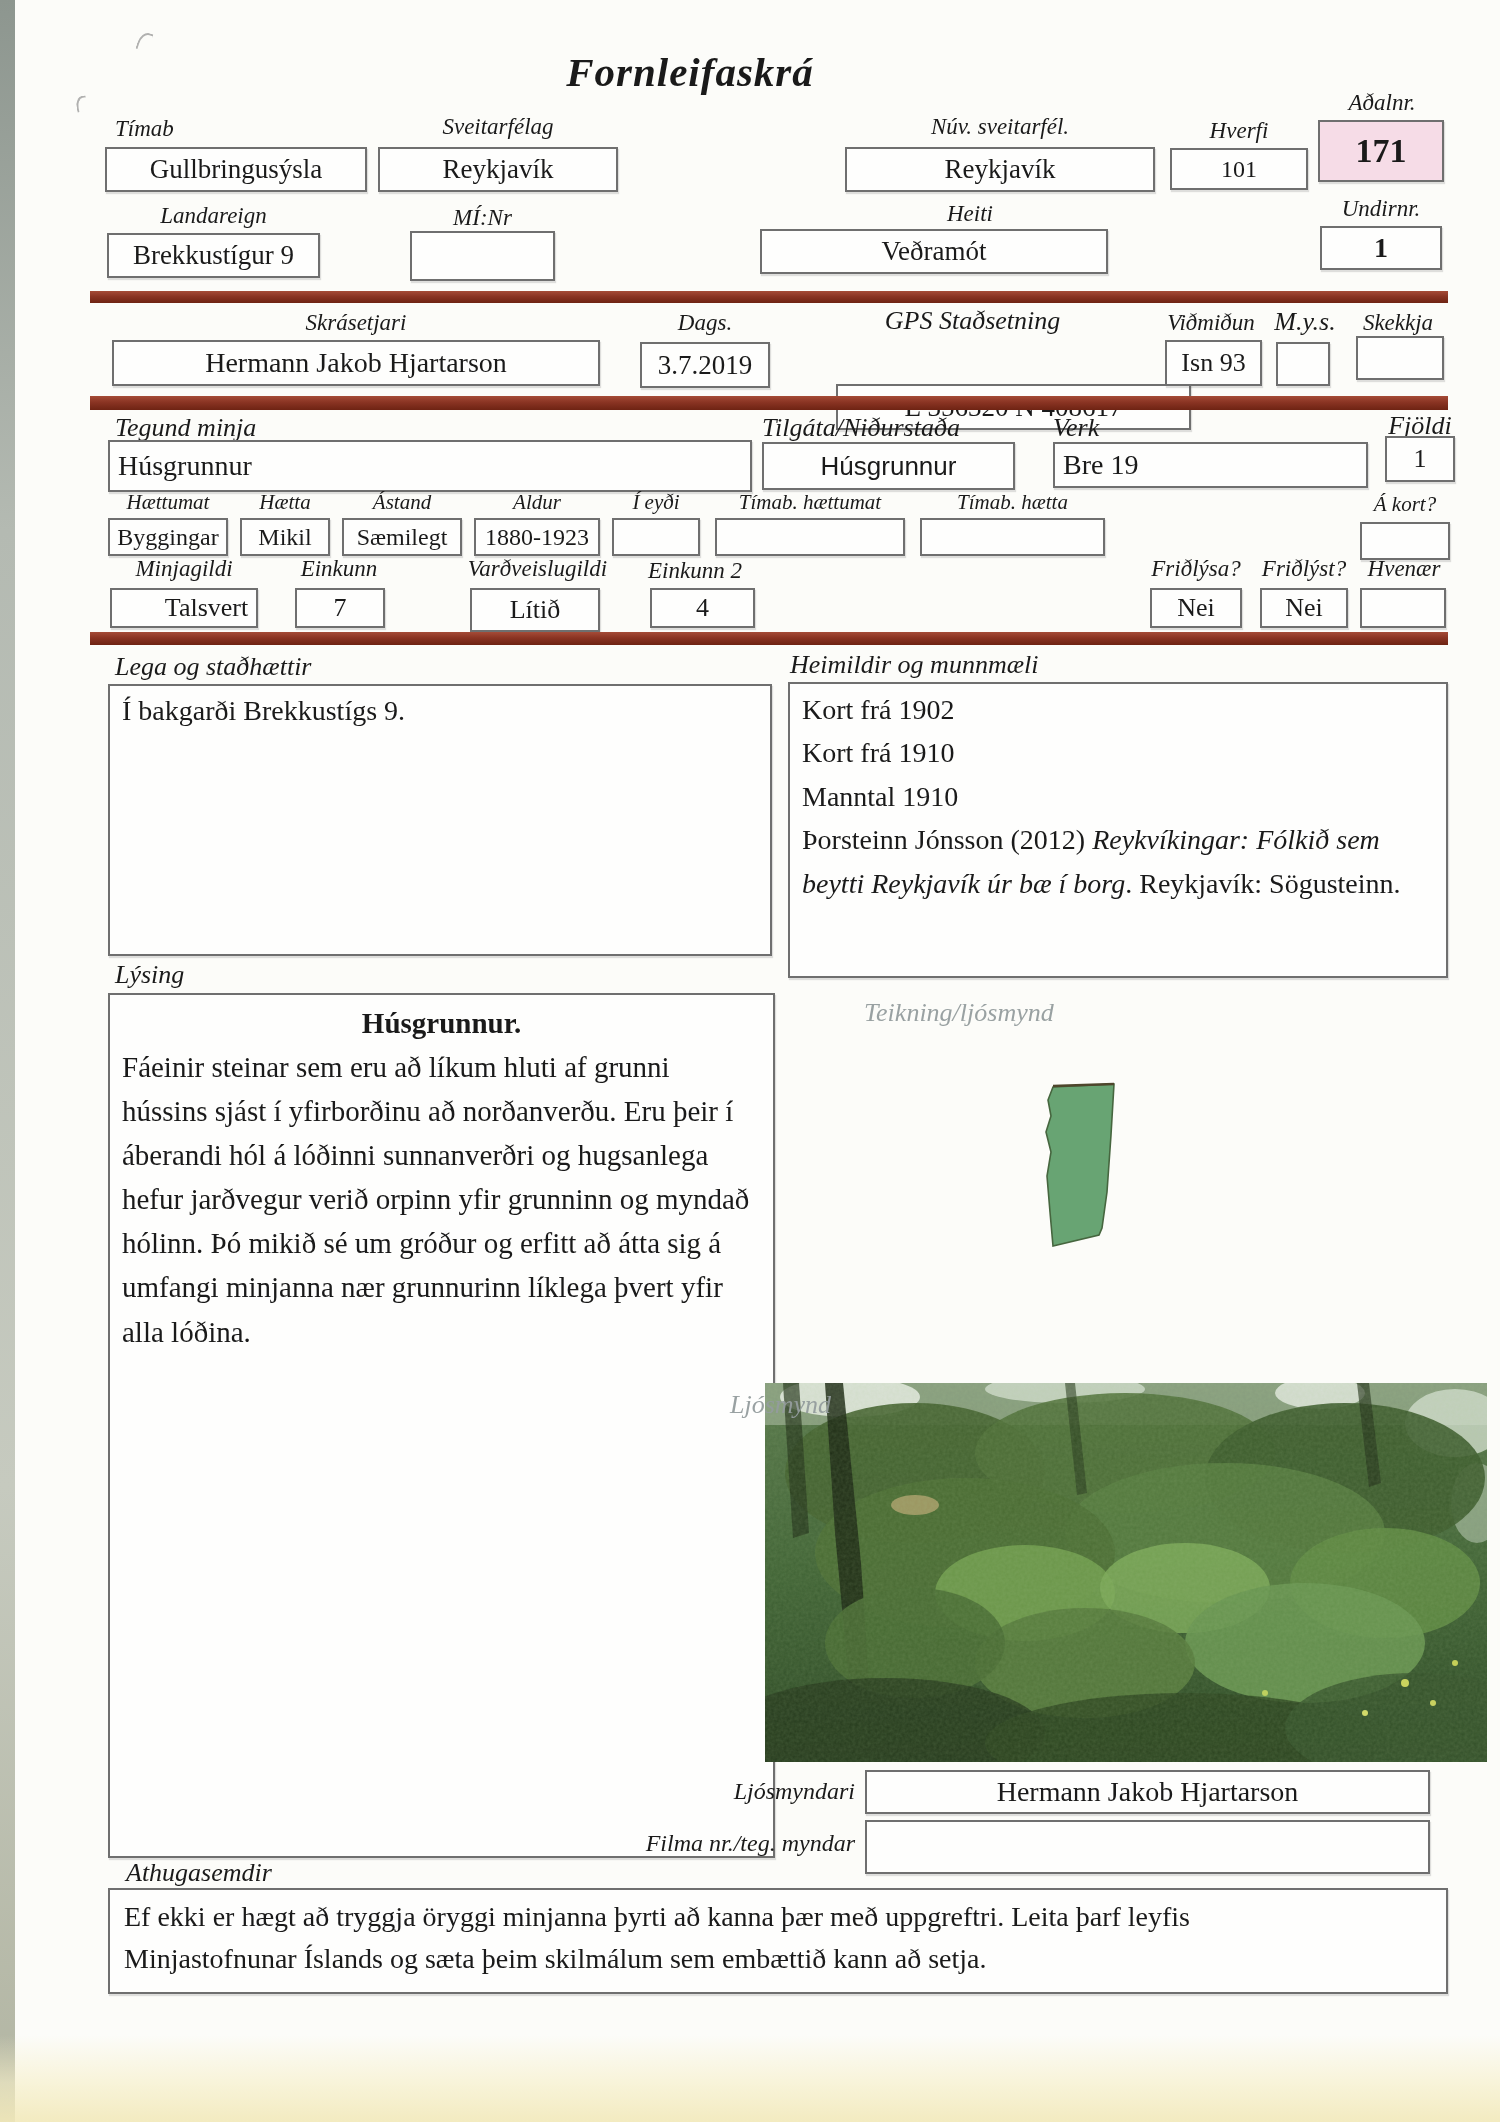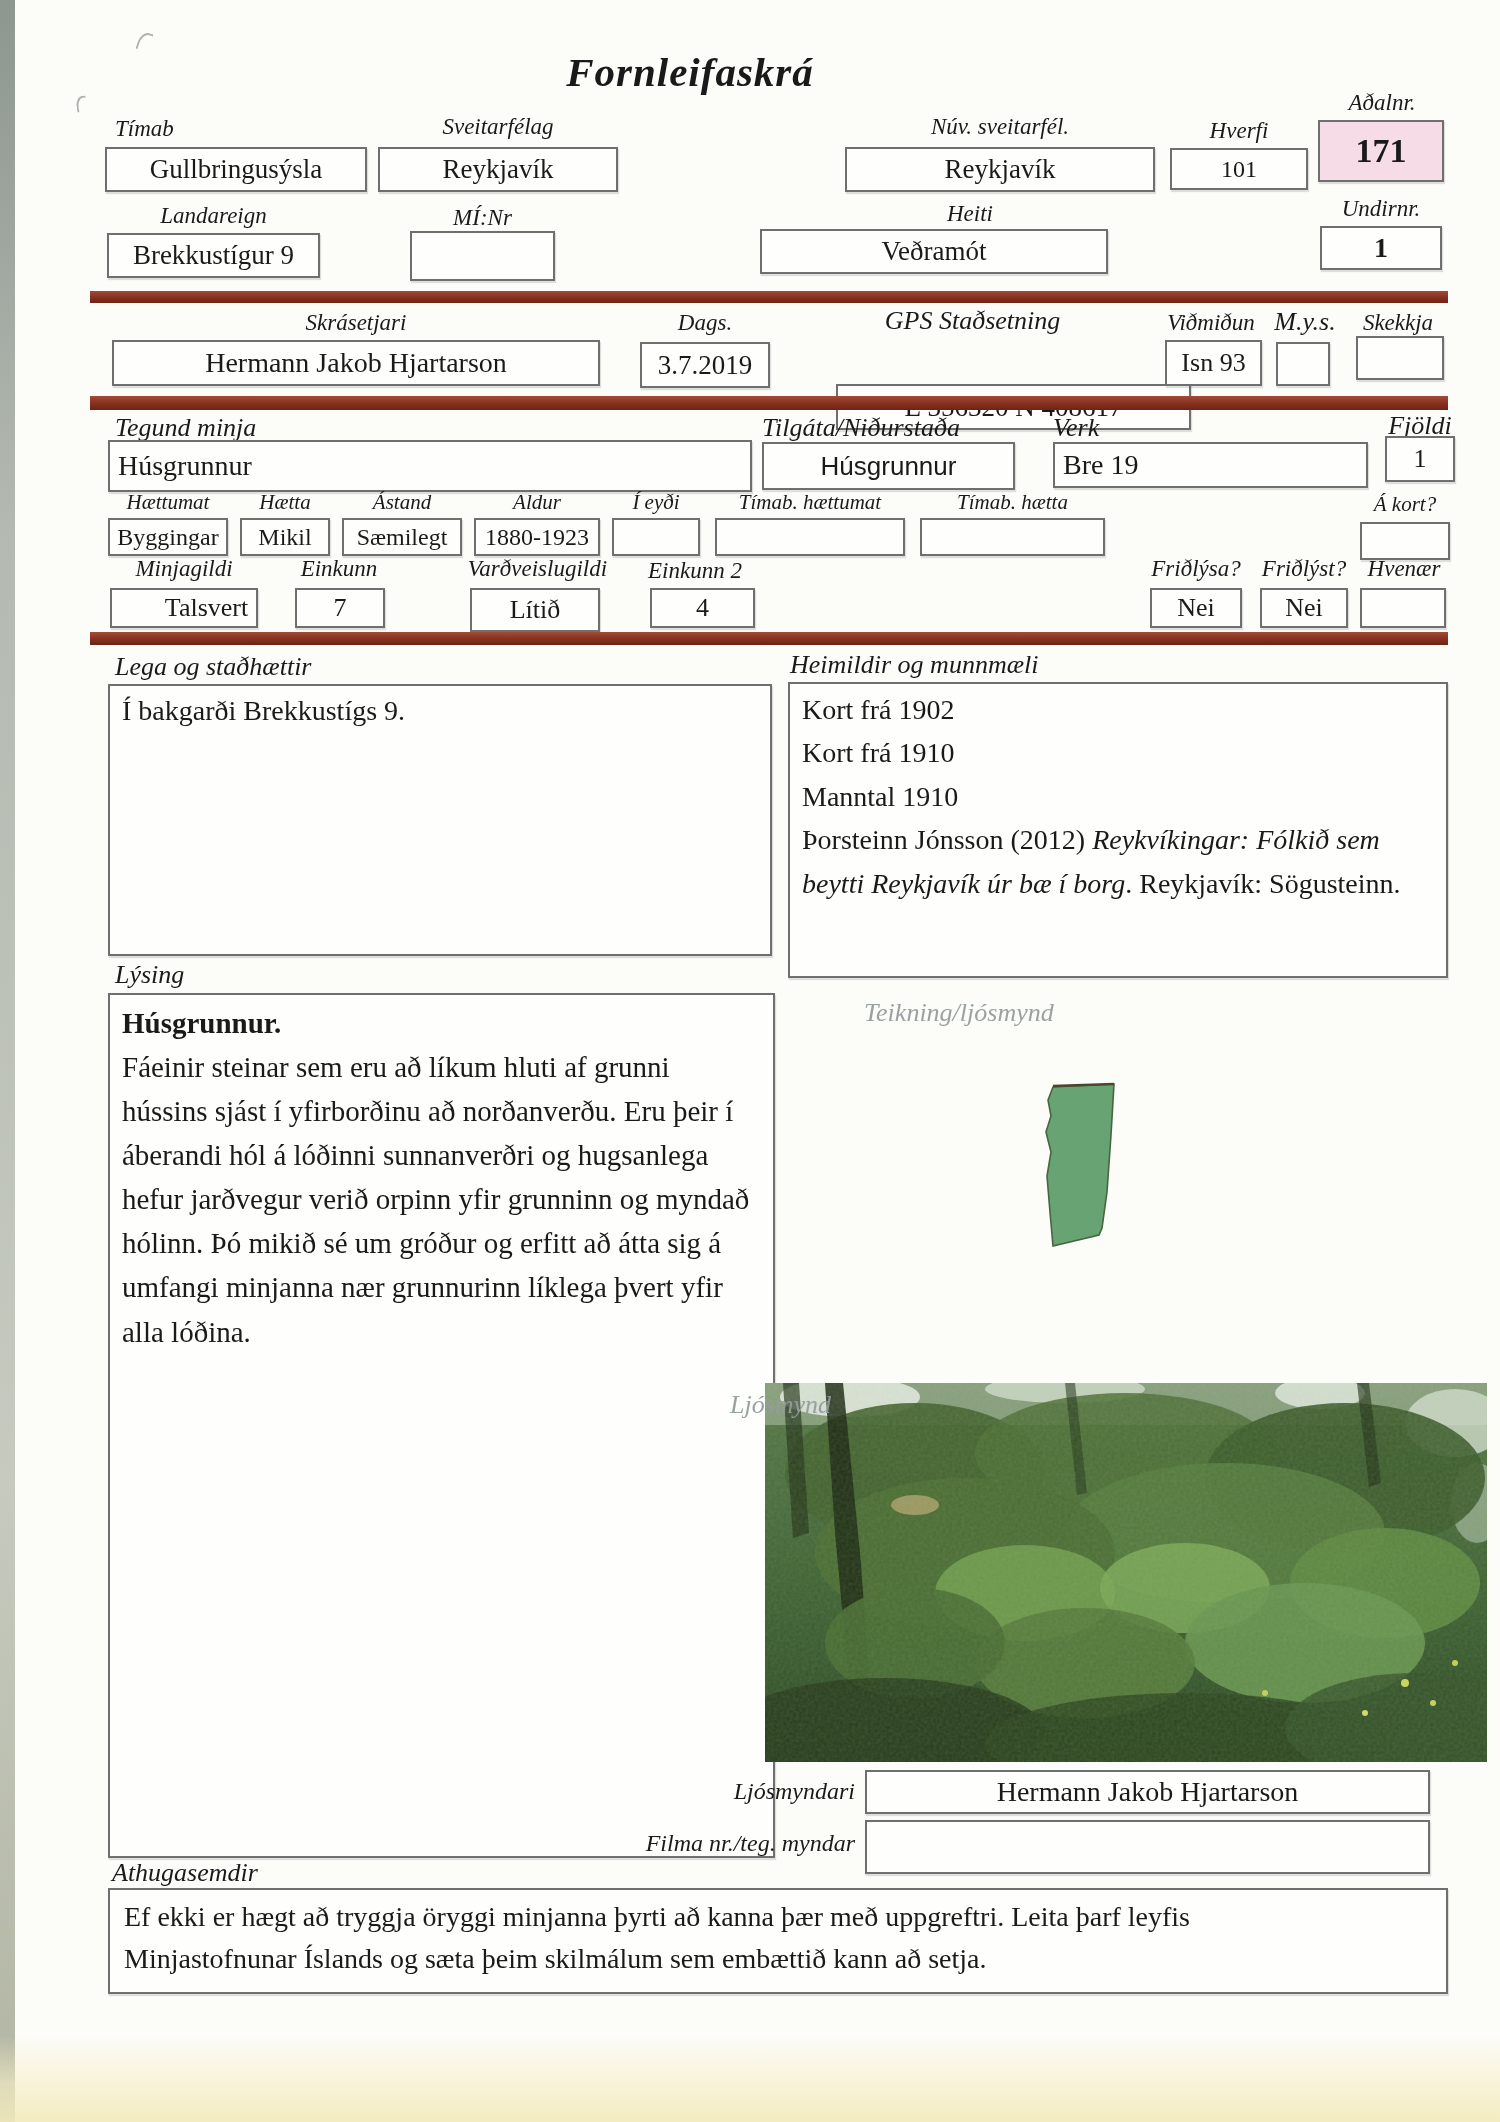--- a/index.html
+++ b/index.html
@@ -211,21 +211,21 @@
     <div class="hline">Kort frá 1902</div>
     <div class="hline">Kort frá 1910</div>
     <div class="hline">Manntal 1910</div>
     <div>
       <span>Þorsteinn Jónsson (2012) </span><span class="it">Reykvíkingar: Fólkið sem beytti Reykjavík úr bæ í borg</span><span>. Reykjavík: Sögusteinn.</span>
     </div>
   </div>
 
   <div class="l lg" style="left:115px;top:960px;">Lýsing</div>
   <div class="area" style="left:108px;top:993px;width:667px;height:865px;font-size:29px;line-height:1.52;padding:6px 12px;">
-    <div style="font-weight:bold;">Húsgrunnur.</div>
+    <div style="font-weight:bold;text-align:center;">Húsgrunnur.</div>
     <div>Fáeinir steinar sem eru að líkum hluti af grunni hússins sjást í yfirborðinu að norðanverðu. Eru þeir í áberandi hól á lóðinni sunnanverðri og hugsanlega hefur jarðvegur verið orpinn yfir grunninn og myndað hólinn. Þó mikið sé um gróður og erfitt að átta sig á umfangi minjanna nær grunnurinn líklega þvert yfir alla lóðina.</div>
   </div>
 
   <div class="l lg gray" style="left:823px;top:998px;margin-left:41px;">Teikning/ljósmynd</div>
   <div style="position:absolute;left:1040px;top:1080px;width:92px;height:172px;">
     <svg width="92" height="172" viewBox="0 0 92 172">
       <polygon points="13,7 74,4 71,55 67,112 62,148 59,155 13,166 10,132 7,96 11,72 6,52 11,36 8,20" fill="#68a473" stroke="#46663f" stroke-width="1.6"></polygon>
       <line x1="13" y1="6" x2="74" y2="4" stroke="#4e462c" stroke-width="2.4"></line>
     </svg>
   </div>
@@ -281,18 +281,18 @@
 
   <div class="l r" style="left:600px;top:1778px;width:255px;font-size:24px;">Ljósmyndari</div>
   <div class="b f28" style="left:865px;top:1770px;width:565px;height:44px;">
     <span>Hermann Jakob Hjartarson</span>
     </div>
   <div class="l r" style="left:560px;top:1830px;width:295px;font-size:24px;">Filma nr./teg. myndar</div>
   <div class="b" style="left:865px;top:1820px;width:565px;height:54px;">
     <span></span>
     </div>
 
-  <div class="l lg" style="left:112px;top:1858px;">Athugasemdir</div>
+  <div class="l lg" style="left:126px;top:1858px;">Athugasemdir</div>
   <div class="area" style="left:108px;top:1888px;width:1340px;height:106px;padding:6px 14px;">
     <span style="display:inline-block;max-width:1240px;">Ef ekki er hægt að tryggja öryggi minjanna þyrti að kanna þær með uppgreftri. Leita þarf leyfis Minjastofnunar Íslands og sæta þeim skilmálum sem embættið kann að setja.</span>
   </div>
 
 </div>
 
 </body></html>

